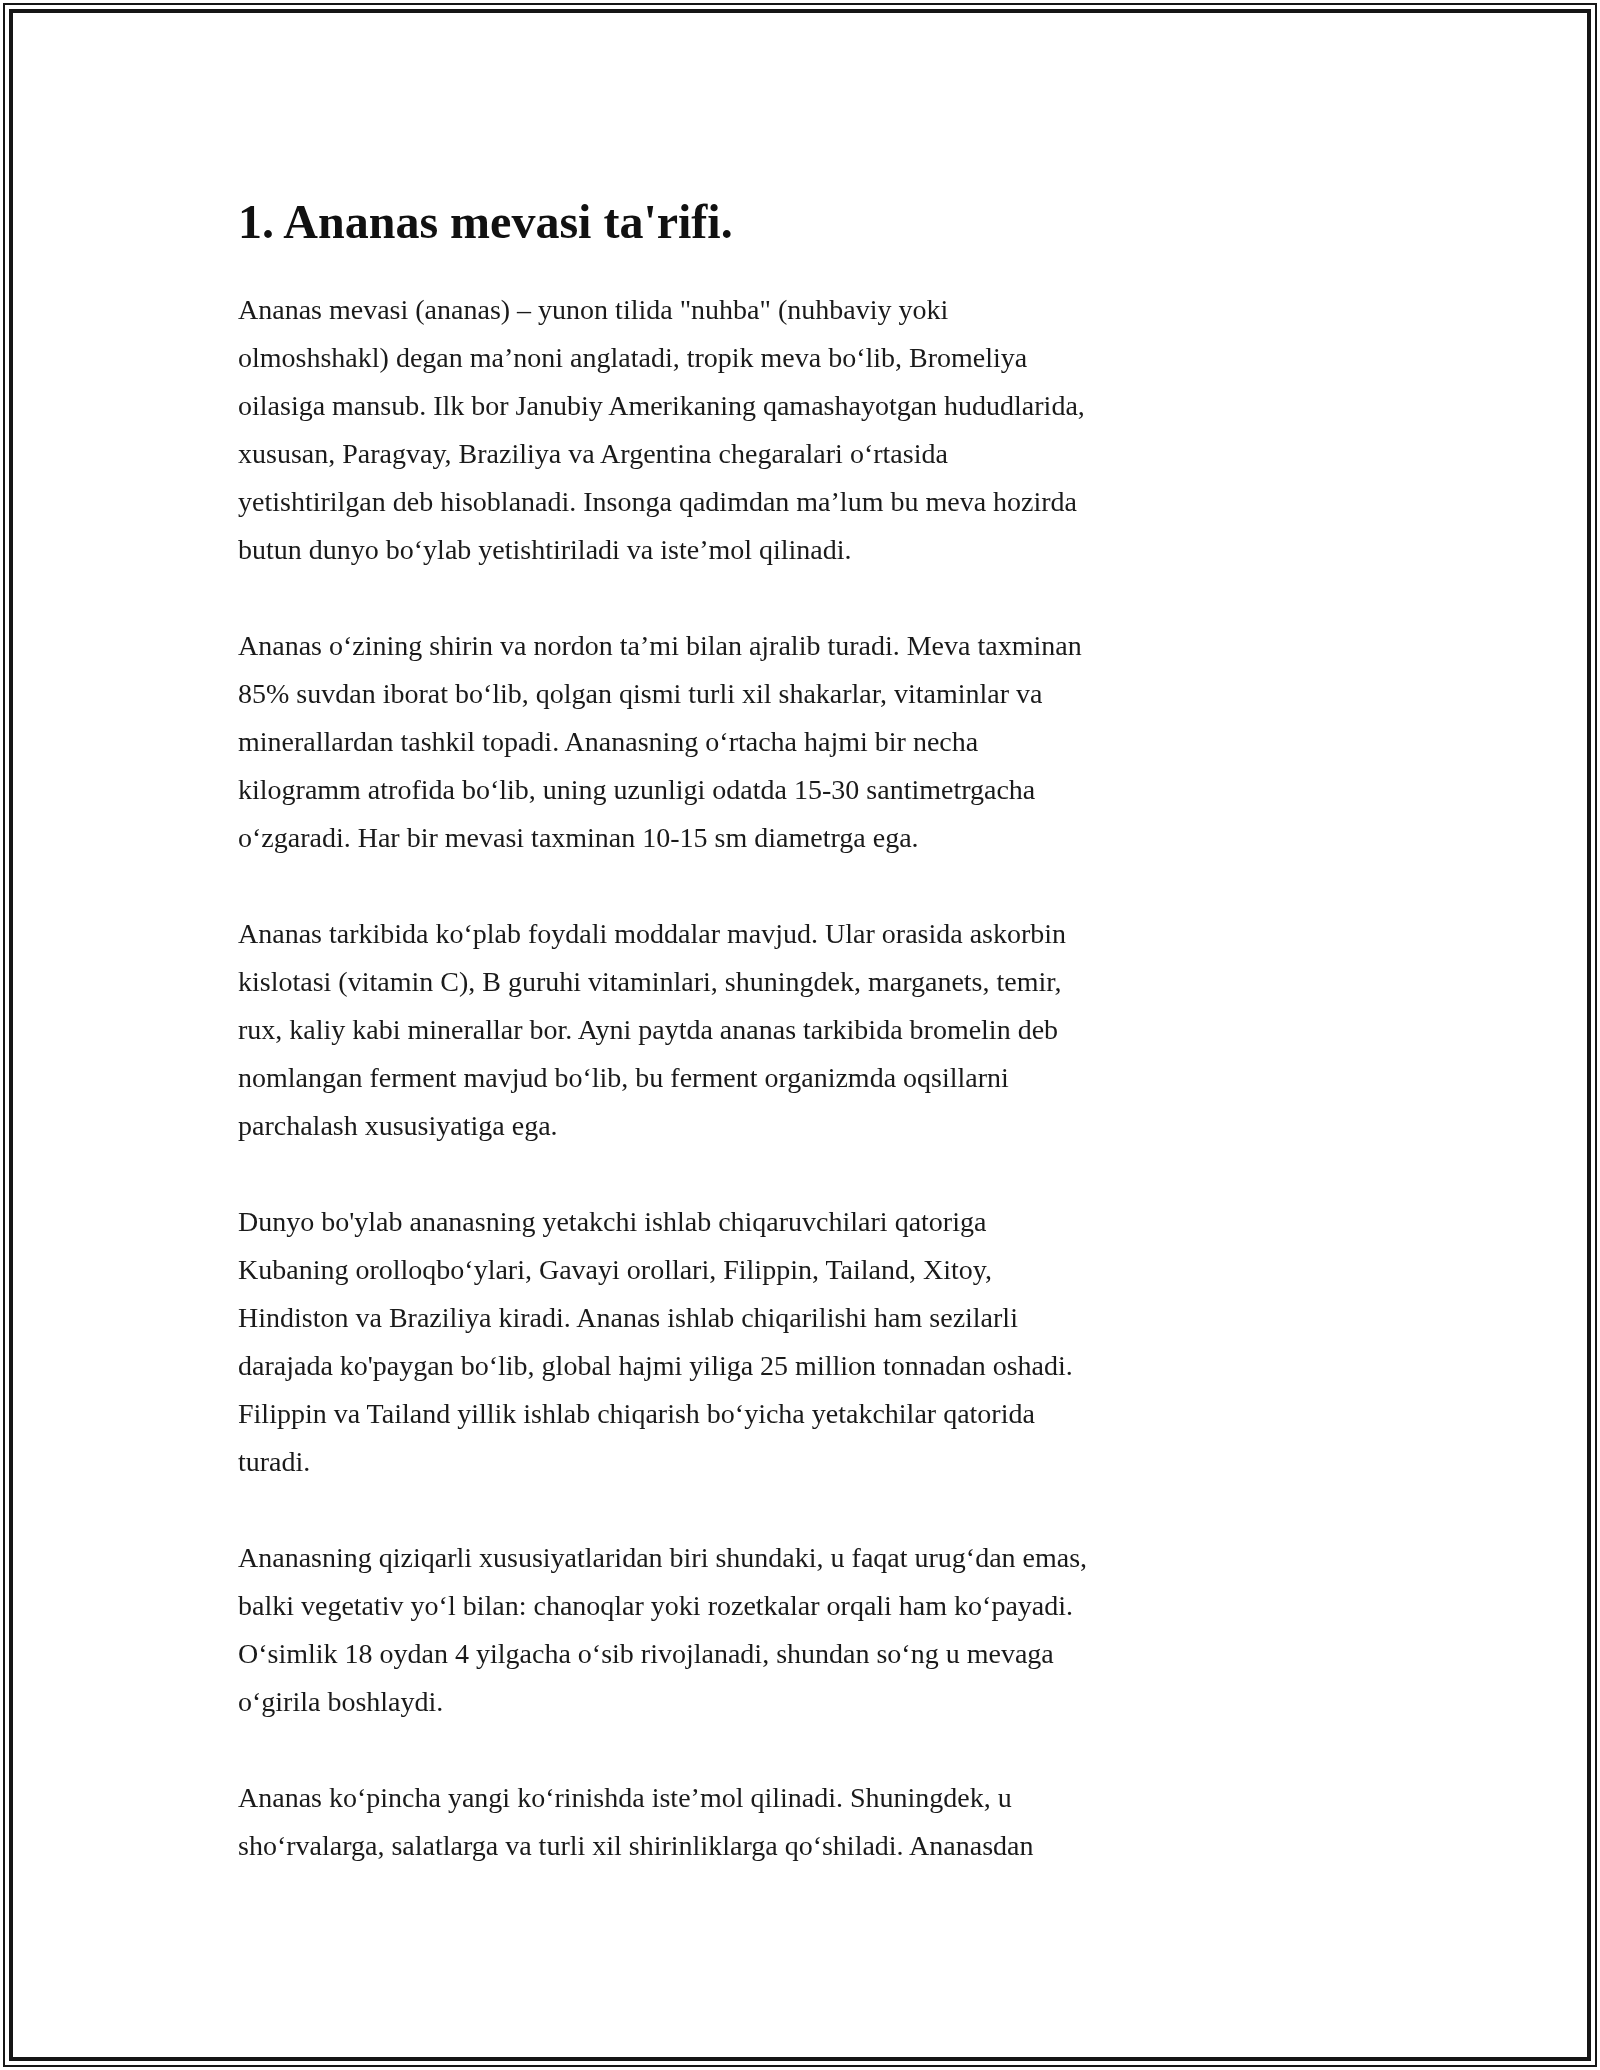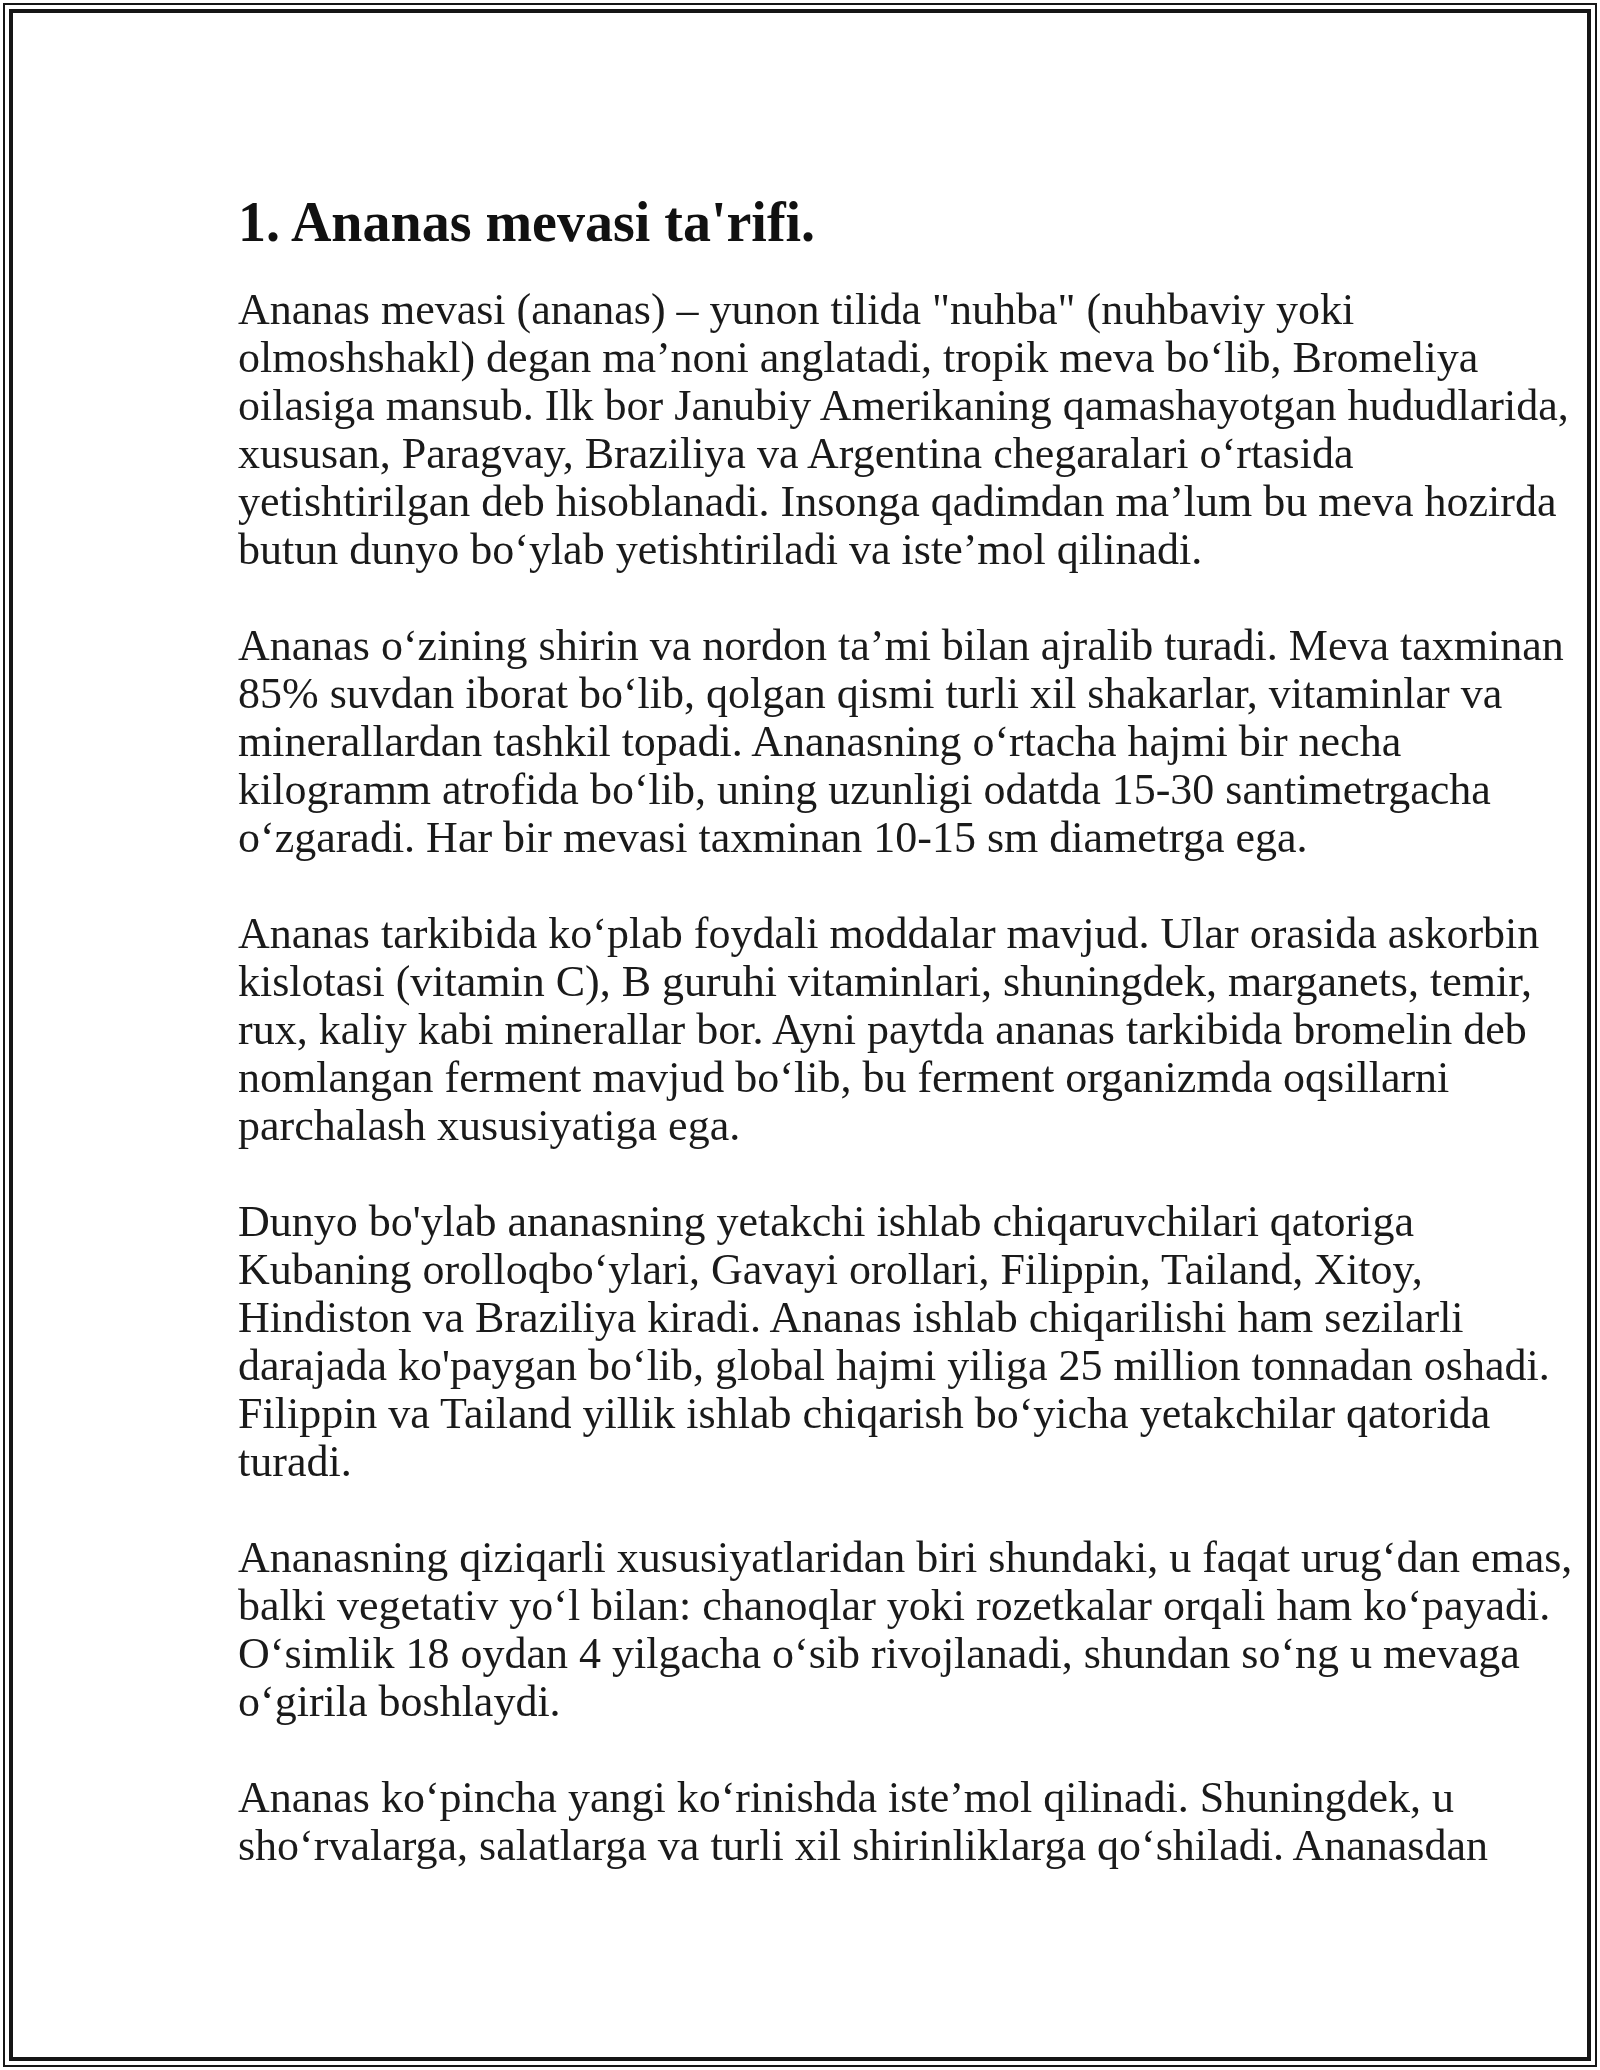--- a/index.html
+++ b/index.html
@@ -30,28 +30,28 @@
     pointer-events: none;
   }
   .content {
     position: absolute;
     left: 238px;
     top: 196px;
     width: 1160px;
   }
   h1.doc-heading {
     margin: 0 0 38px 0;
-    font-size: 56px;
+    font-size: 48px;
     line-height: 52px;
     font-weight: 700;
     color: #111111;
   }
   p.doc-par {
     margin: 0 0 48px 0;
-    font-size: 44px;
+    font-size: 28px;
     line-height: 48px;
     white-space: pre;      
     color: #1a1a1a;
   }
 </style>
 </head>
 <body>
 
 <div class="sheet">
   <div class="border-outer"></div>

